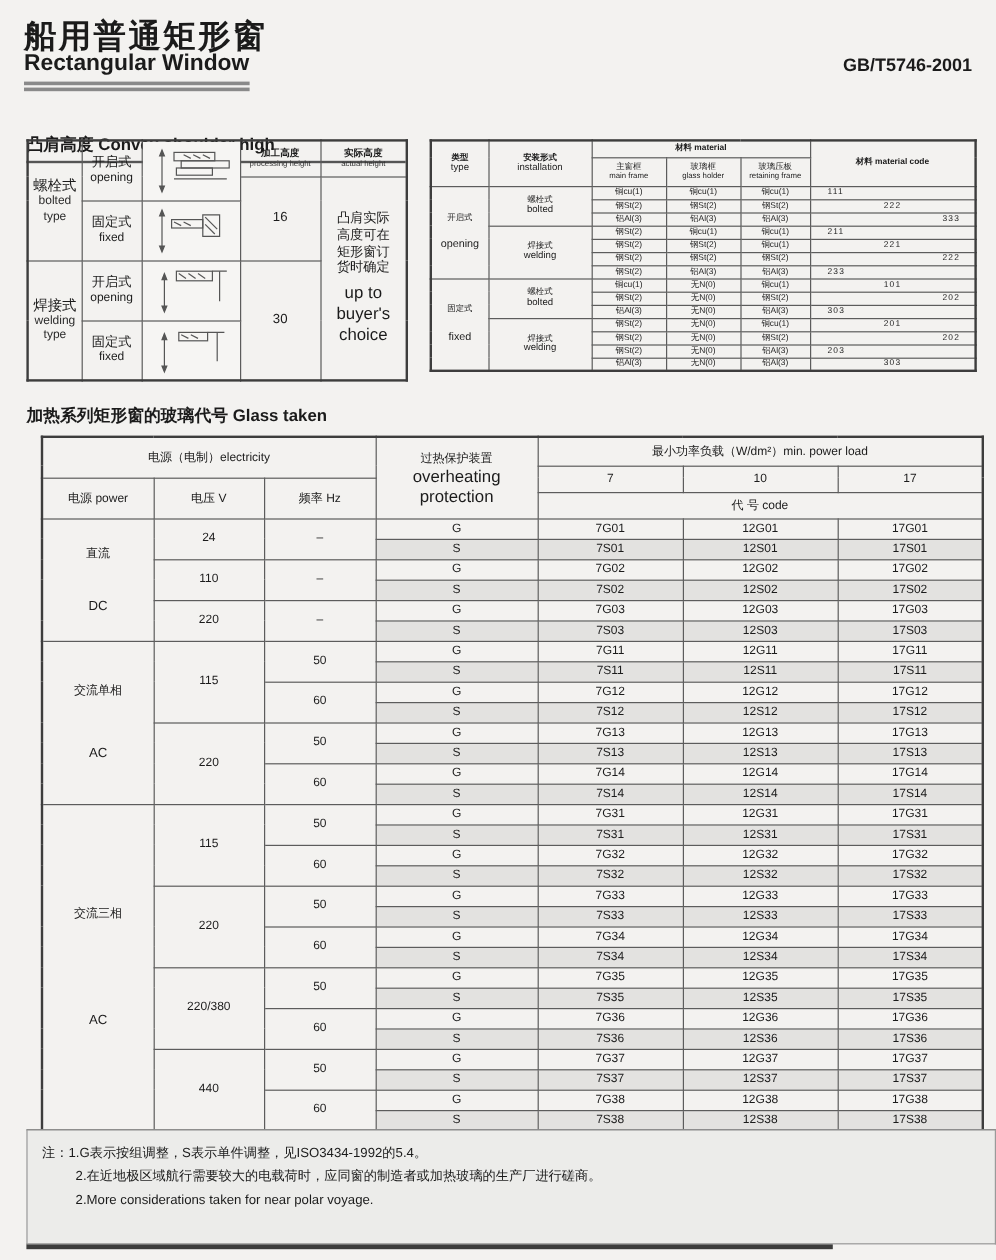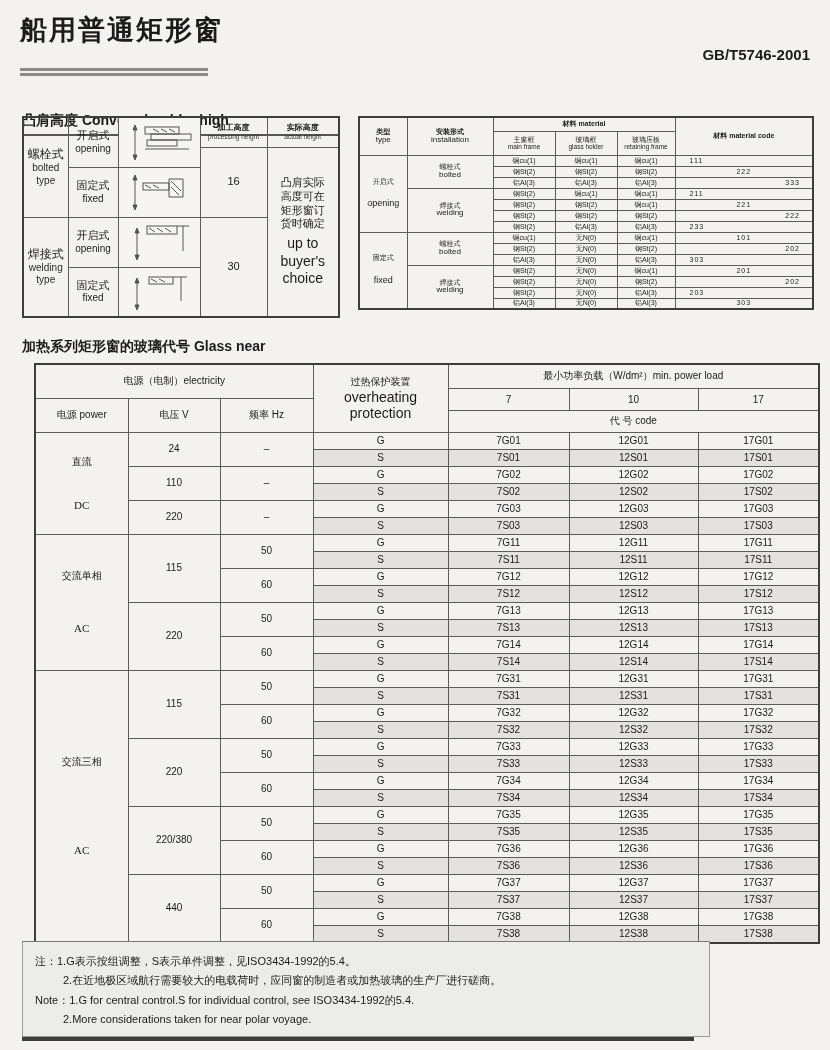--- a/index.html
+++ b/index.html
@@ -56,46 +56,47 @@
   .m-code { font-size:9px; letter-spacing:1px; }
   .code-left { text-align:left; padding-left:14px; }
   .code-center { text-align:center; }
   .code-right { text-align:right; padding-right:12px; }
 
   
   .glass-table { position:absolute; left:34px; top:363px; width:784px; }
   .glass-table td { font-size:10px; }
   .g-hdr { font-size:11px; }
   .g-hdr-small { font-size:14px; }
-  .g-power { font-size:11px;font-family:Liberation Serif, serif; }
+  .g-power { font-size:11px; }
   .g-power .en { font-size:11px; }
   .g-body td { height:16px; line-height:16px; }
   .shade { background:#e3e2e0; }
   .powercell { display:flex; flex-direction:column; justify-content:center; align-items:center; }
 
   
-  .notes { position:absolute; left:22px; top:941px; width:688px; height:96px;
+  .notes { position:absolute; left:22px; top:941px; width:808px; height:96px;
            background:#ececea; border:1px solid #9a9a9a; border-top:1px solid #777;
            font-size:11px; padding:10px 12px 0 12px; line-height:1.75; }
   .notes .indent { padding-left:28px; }
   .bottom-rule { position:absolute; left:22px; top:1037px; width:672px; height:4px; background:#3c3c3c; }
 
   svg { display:block; margin:0 auto; }
 </style>
 </head>
 <body>
 
 <div class="page">
 
   <div class="title-zh">船用普通矩形窗</div>
+  <div class="title-en">Rectangular Window</div>
   <div class="title-rule"></div>
   <div class="standard">GB/T5746-2001</div>
 
   <div class="sec-head sec-convex">凸肩高度 Convex shoulder high</div>
-  <div class="sec-head sec-glass">加热系列矩形窗的玻璃代号 Glass near</div>
+  <div class="sec-head sec-glass">加热系列矩形窗的玻璃代号 Glass taken</div>
 
   <table class="convex-table outer">
     <colgroup>
         <col style="width:45px">
         <col style="width:50px">
         <col style="width:82px">
         <col style="width:67px">
         <col style="width:72px">
       </colgroup>
     <tbody>
@@ -611,18 +612,17 @@
           <td class="gcode shade">7S38</td>
           <td class="gcode shade">12S38</td>
           <td class="gcode shade">17S38</td>
         </tr>
       </tbody>
   </table>
 
   <div class="notes">
     <div>注：1.G表示按组调整，S表示单件调整，见ISO3434-1992的5.4。</div>
     <div class="indent">2.在近地极区域航行需要较大的电载荷时，应同窗的制造者或加热玻璃的生产厂进行磋商。</div>
-    <div>Note：1.G for central control.S for individual control, see ISO3434-1992的5.4.</div>
     <div class="indent">2.More considerations taken for near polar voyage.</div>
   </div>
   <div class="bottom-rule"></div>
 
 </div>
 
 </body></html>

